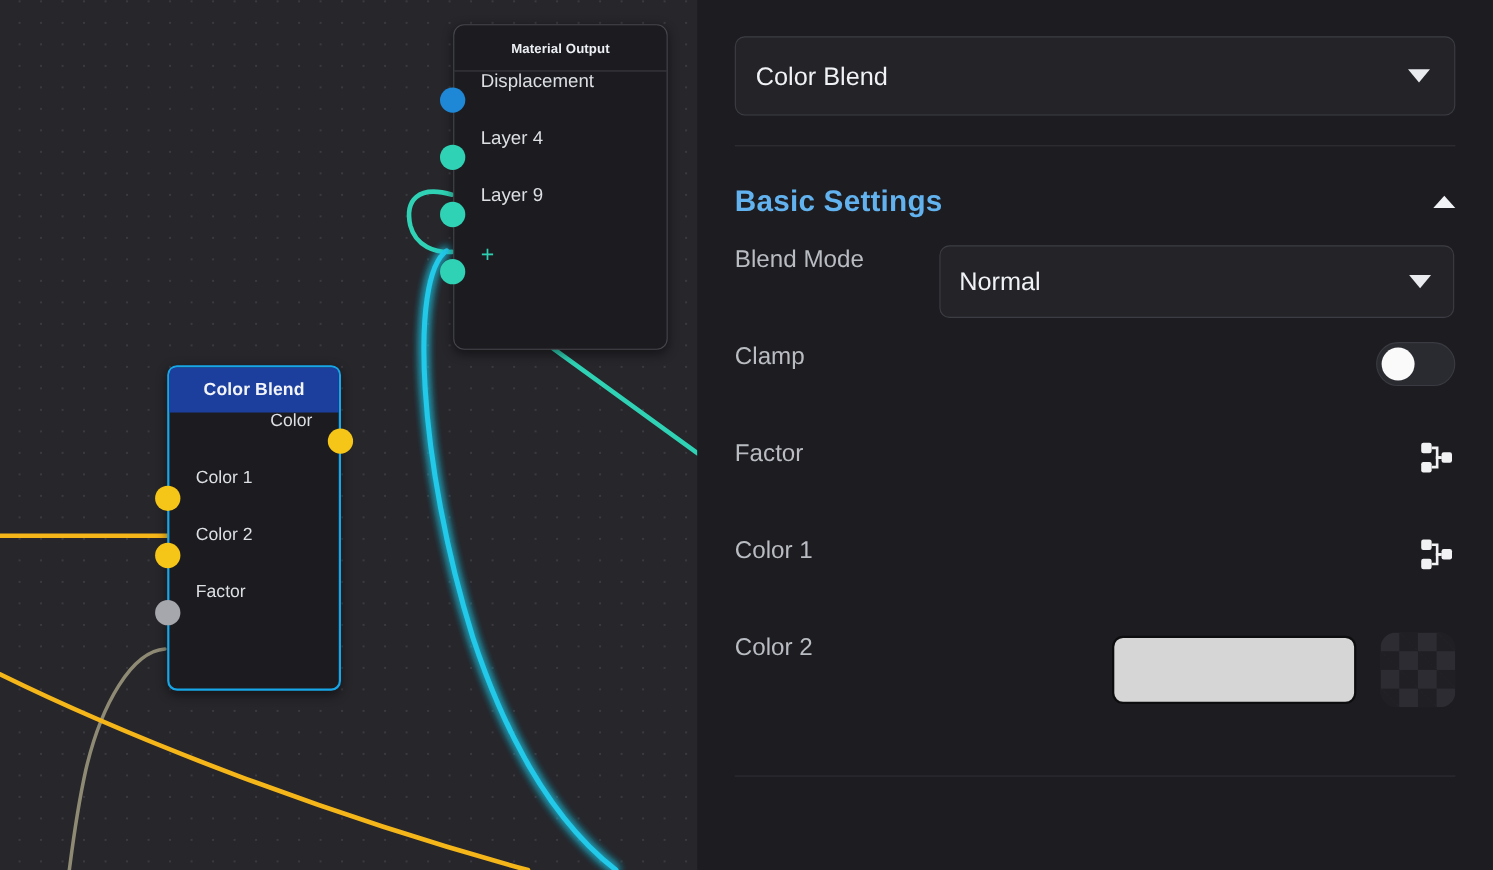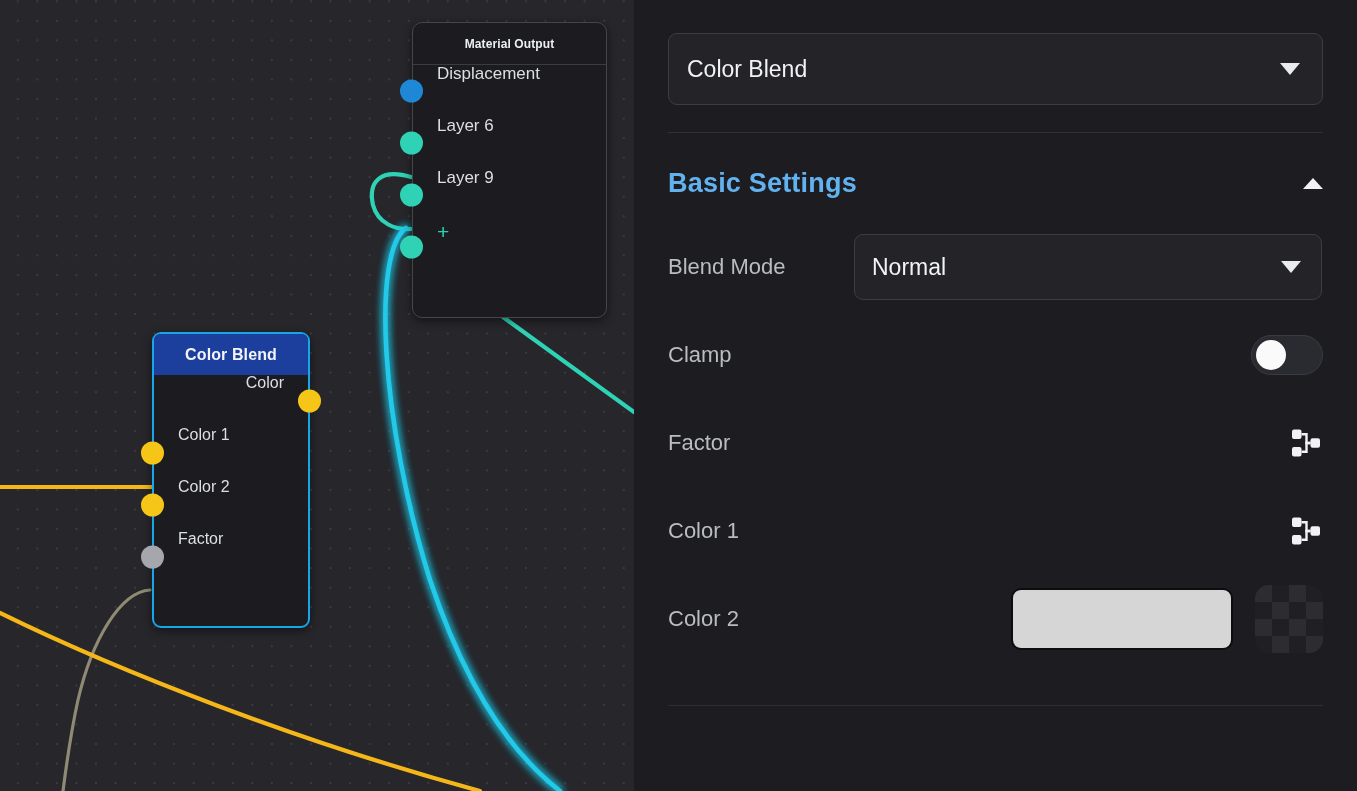--- a/index.html
+++ b/index.html
@@ -135,21 +135,21 @@
   .section-head {
     display: flex; align-items: center; justify-content: space-between;
     margin-top: 35px;
   }
   .section-head .stitle {
     font-size: 27px; font-weight: bold; color: #62b2ef; letter-spacing: .2px;
   }
   .prop-list { margin-top: 24px; }
   .prop-row {
     height: 88px;
-    display: flex; align-items: center;
+    display: flex; align-items: flex-start;
   }
   .prop-label {
     font-size: 22px; color: #b9bcc2;
     width: 186px; flex: 0 0 186px;
   }
   .prop-ctl { flex: 1; display: flex; align-items: center; justify-content: flex-end; }
 
   .select-box {
     width: 468px; height: 66px;
     background: #232328;
@@ -232,21 +232,21 @@
 
     <div class="node" id="node-output">
       <div class="node-head">Material Output</div>
       <div class="node-body">
         <div class="port-row">
           <span class="socket blue"></span>
           <span class="plabel">Displacement</span>
         </div>
         <div class="port-row">
           <span class="socket teal"></span>
-          <span class="plabel">Layer 6</span>
+          <span class="plabel">Layer 4</span>
         </div>
         <div class="port-row">
           <span class="socket teal"></span>
           <span class="plabel">Layer 9</span>
         </div>
         <div class="port-row">
           <span class="socket teal"></span>
           <span class="plabel plus">+</span>
         </div>
       </div>

